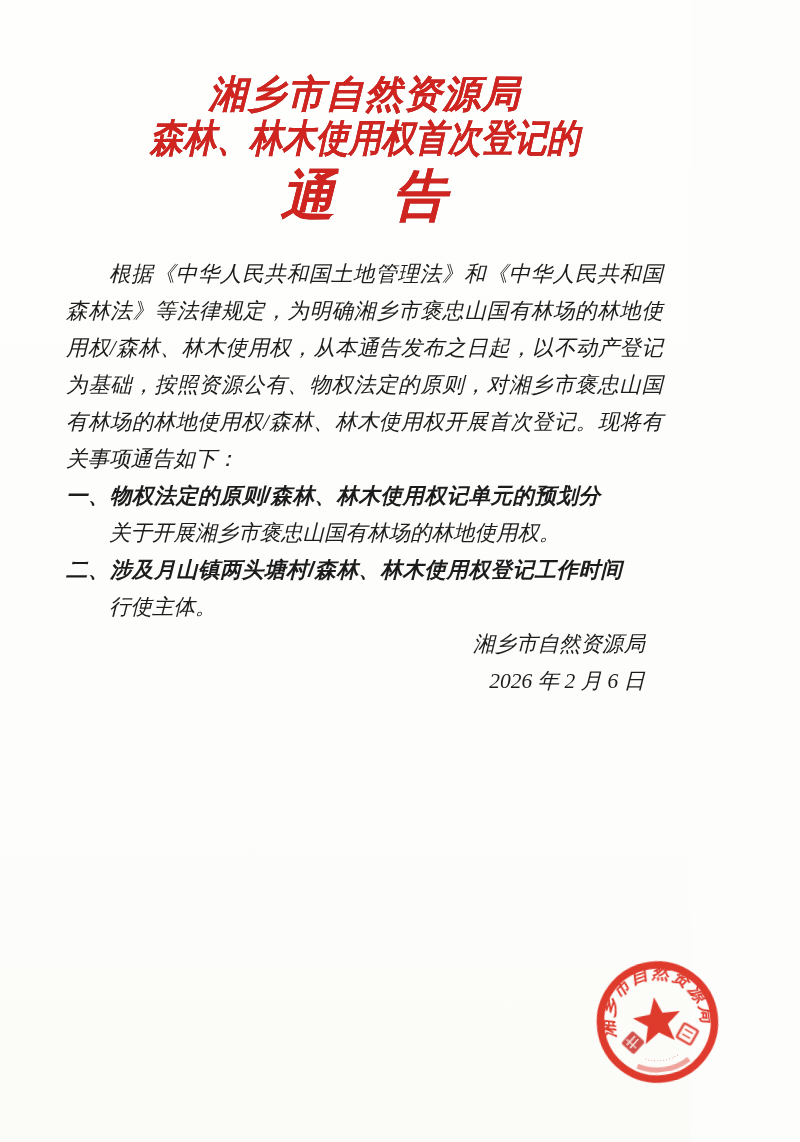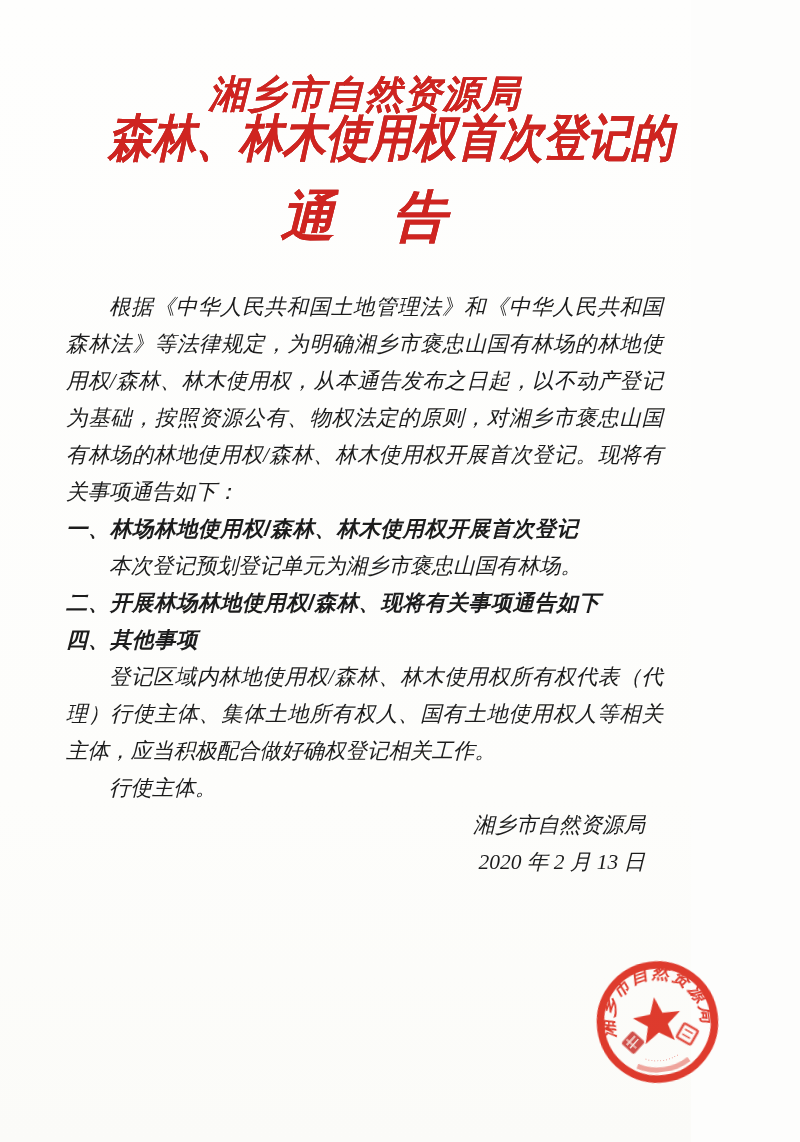--- a/index.html
+++ b/index.html
@@ -20,29 +20,29 @@
     font-style:italic;
   }
   
   .title-block{text-align:center;}
   .t-org{
     font-size:38px;line-height:44px;font-weight:700;
     letter-spacing:1px;white-space:nowrap;
   }
   .t-sub1{font-size:38px;line-height:46px;font-weight:700;white-space:nowrap;}
   .t-sub1 .cond{display:inline-block;transform:scaleX(0.77);transform-origin:50% 50%;}
-  .t-sub2{font-size:50px;line-height:44px;font-weight:700;white-space:nowrap;}
+  .t-sub2{font-size:38px;line-height:44px;font-weight:700;white-space:nowrap;}
   .t-sub2 .cond{display:inline-block;transform:scaleX(0.87);transform-origin:50% 50%;}
   .t-big{
     font-size:54px;line-height:64px;font-weight:700;
-    margin-top:25px;letter-spacing:2px;
+    margin-top:4px;letter-spacing:2px;
   }
   .red{color:#cf2420;text-shadow:0 0 0.4px #a81b18;}
   
-  .doc-body{margin-top:40px;font-size:21.5px;line-height:37px;text-align:justify;}
+  .doc-body{margin-top:28px;font-size:21.5px;line-height:37px;text-align:justify;}
   .doc-body p{margin:0;text-indent:2em;}
   .doc-body h2{
     margin:0;font-size:21.5px;line-height:37px;font-weight:700;
     font-family:"Liberation Sans","DejaVu Sans",sans-serif;
     text-indent:0;letter-spacing:0.5px;
   }
   
   .sig{ text-align:right; padding-right:18px; margin-top:0; }
   .sig div{line-height:37px;font-size:21.5px;}
   
@@ -62,42 +62,38 @@
   <header class="title-block">
     <div class="t-org red">湘乡市自然资源局</div>
     <div class="t-sub2 red"><span class="cond">森林、林木使用权首次登记的</span></div>
     <div class="t-big red">通　告</div>
   </header>
 
   <div class="doc-body">
     <p>根据《中华人民共和国土地管理法》和《中华人民共和国森林法》等法律规定，为明确湘乡市褒忠山国有林场的林地使用权/森林、林木使用权，从本通告发布之日起，以不动产登记为基础，按照资源公有、物权法定的原则，对湘乡市褒忠山国有林场的林地使用权/森林、林木使用权开展首次登记。现将有关事项通告如下：</p>
 
     <section>
-      <h2>一、林场林地使用权/森林、林木使用权开展首次登记</h2>
-      <p>本次登记预划登记单元为湘乡市褒忠山国有林场。</p>
+      <h2>一、物权法定的原则/森林、林木使用权记单元的预划分</h2>
+      <p>关于开展湘乡市褒忠山国有林场的林地使用权。</p>
     </section>
 
     <section>
-      <h2>二、开展林场林地使用权/森林、现将有关事项通告如下</h2>
+      <h2>二、涉及月山镇两头塘村/森林、林木使用权登记工作时间</h2>
     </section>
 
     <section>
     </section>
 
-    <section>
-      <h2>四、其他事项</h2>
-      <p>登记区域内林地使用权/森林、林木使用权所有权代表（代理）行使主体、集体土地所有权人、国有土地使用权人等相关主体，应当积极配合做好确权登记相关工作。</p>
-    </section>
 
     <p>行使主体。</p>
   </div>
 
   <div class="sig">
     <div>湘乡市自然资源局</div>
-    <div>2020 年 2 月 13 日</div>
+    <div>2026 年 2 月 6 日</div>
   </div>
 
   <svg class="seal" viewBox="0 0 128 140" xmlns="http://www.w3.org/2000/svg" aria-hidden="true">
     <defs>
       <filter id="blur1" x="-20%" y="-20%" width="140%" height="140%">
         <feGaussianBlur stdDeviation="0.5"></feGaussianBlur>
       </filter>
       <path id="sealArc" d="M 22.65 81.05 A 44 44 0 1 1 105.35 81.05" fill="none"></path>
       <path id="sealBottomArc" d="M 37.6 97.4 A 41 41 0 0 0 90.4 97.4" fill="none"></path>
     </defs>

